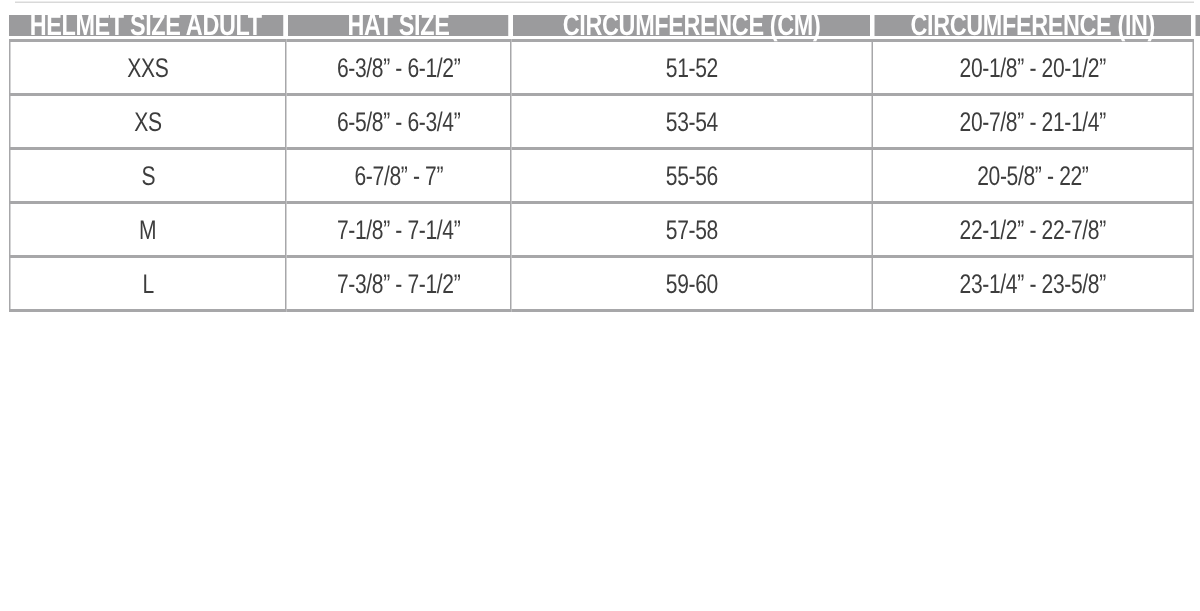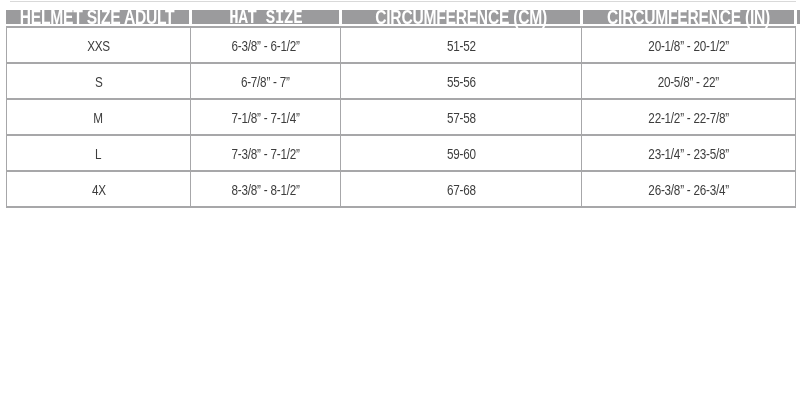--- a/index.html
+++ b/index.html
@@ -26,34 +26,34 @@
   }
   .chart-header .hcell{
     background:var(--header-bg);
     color:var(--header-text);
     display:flex;align-items:center;justify-content:center;
     font-weight:bold;font-size:20px;letter-spacing:-0.3px;
     white-space:nowrap;
   }
   .chart-header .gap{width:3px;background:#ffffff;flex:0 0 auto;}
   .hcell.c1{width:183px;}
-  .hcell.c2{width:147px;font-family:Liberation Mono, monospace;}
+  .hcell.c2{width:147px;}
   .hcell.c3{width:238px;}
   .hcell.c4{width:211px;}
   .hcell.filler{flex:1 1 auto;}
   
   table.body-grid{
     border-collapse:collapse;table-layout:fixed;
     width:789px;margin-top:2px;
   }
   table.body-grid td{
     border:1px solid var(--border);
     border-top-width:2px;border-bottom-width:2px;
     height:34px;text-align:center;vertical-align:middle;
-    color:var(--body-text);font-size:15px;letter-spacing:-0.3px;
+    color:var(--body-text);font-size:18px;letter-spacing:-0.3px;
     white-space:nowrap;overflow:hidden;padding:0;
   }
   
   .cond{display:inline-block;transform:scaleX(0.78);transform-origin:center;}
 </style>
 </head>
 <body>
 
 <div class="top-hairline"></div>
 
@@ -87,39 +87,39 @@
         <col style="width:214px">
     </colgroup>
     <tbody>
       <tr>
         <td><span class="cond">XXS</span></td>
         <td><span class="cond">6-3/8” - 6-1/2”</span></td>
         <td><span class="cond">51-52</span></td>
         <td><span class="cond">20-1/8” - 20-1/2”</span></td>
       </tr>
       <tr>
+        <td><span class="cond">XS</span></td>
+        <td><span class="cond">6-5/8” - 6-3/4”</span></td>
+        <td><span class="cond">53-54</span></td>
+        <td><span class="cond">20-7/8” - 21-1/4”</span></td>
+      </tr>
+      <tr>
         <td><span class="cond">S</span></td>
         <td><span class="cond">6-7/8” - 7”</span></td>
         <td><span class="cond">55-56</span></td>
         <td><span class="cond">20-5/8” - 22”</span></td>
       </tr>
       <tr>
         <td><span class="cond">M</span></td>
         <td><span class="cond">7-1/8” - 7-1/4”</span></td>
         <td><span class="cond">57-58</span></td>
         <td><span class="cond">22-1/2” - 22-7/8”</span></td>
       </tr>
       <tr>
         <td><span class="cond">L</span></td>
         <td><span class="cond">7-3/8” - 7-1/2”</span></td>
         <td><span class="cond">59-60</span></td>
         <td><span class="cond">23-1/4” - 23-5/8”</span></td>
       </tr>
-      <tr>
-        <td><span class="cond">4X</span></td>
-        <td><span class="cond">8-3/8” - 8-1/2”</span></td>
-        <td><span class="cond">67-68</span></td>
-        <td><span class="cond">26-3/8” - 26-3/4”</span></td>
-      </tr>
     </tbody>
   </table>
 
 </div>
 
 </body></html>

